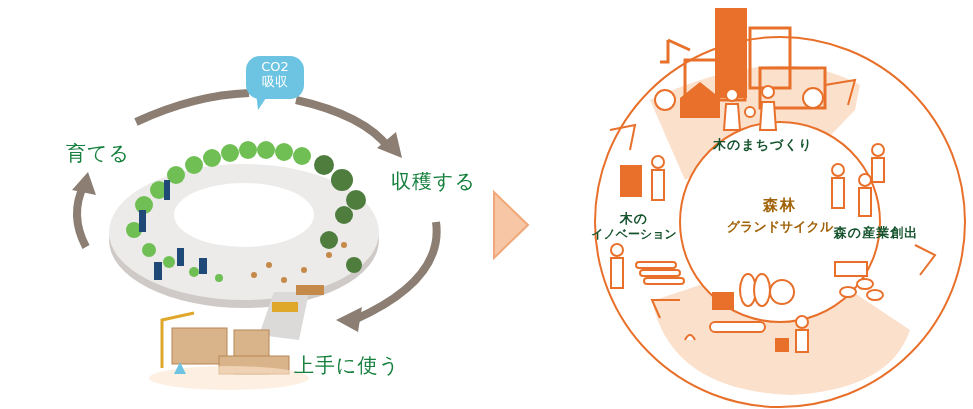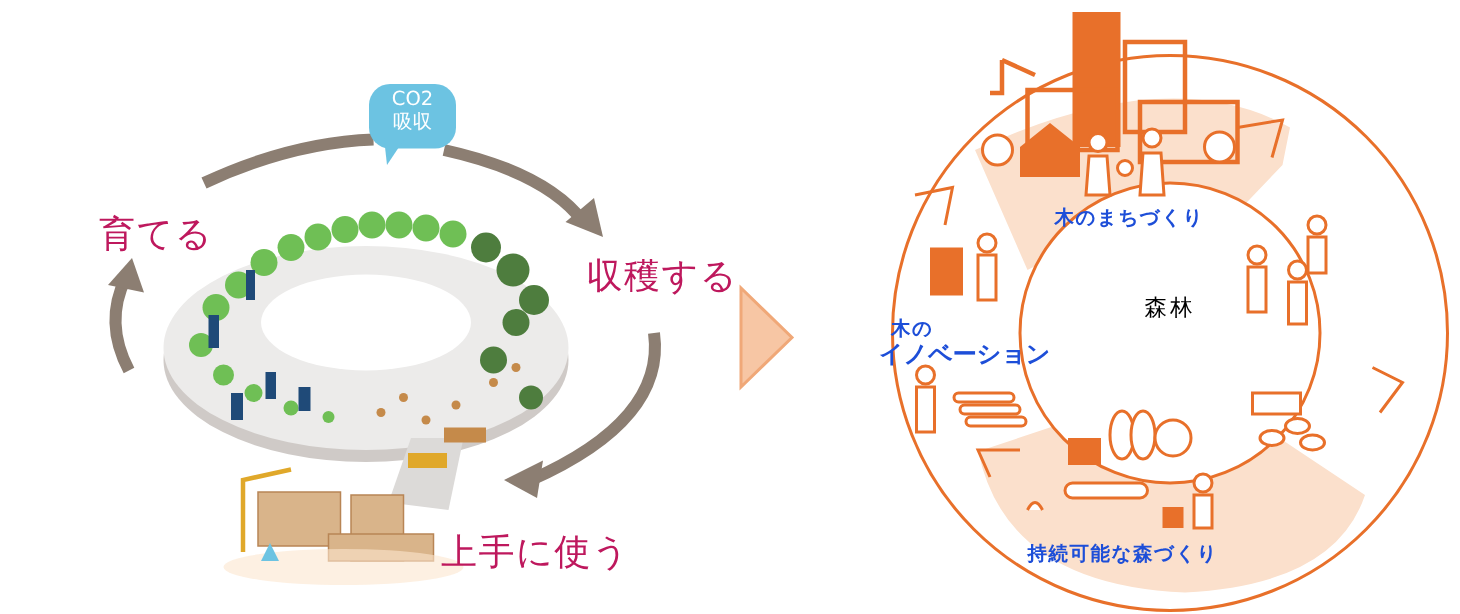--- a/index.html
+++ b/index.html
@@ -1,24 +1,24 @@
 <!DOCTYPE html>
 <html><head>
 <meta charset="utf-8">
 <style>
   html, body { margin:0; padding:0; background:#ffffff; }
   body { width:973px; height:409px; position:relative; overflow:hidden;
          font-family:"DejaVu Sans", sans-serif; }
   .abs { position:absolute; }
-  .left-label { position:absolute; color:#be185d; font-size:24px; letter-spacing:1px; white-space:nowrap; }
+  .left-label { position:absolute; color:#15803d; font-size:20px; letter-spacing:1px; white-space:nowrap; }
   .bubble { position:absolute; background:#6cc3e2; color:#ffffff; border-radius:14px;
             text-align:center; font-size:13px; line-height:15px; }
-  .orange-label { position:absolute; color:#1d4ed8; font-size:13px; font-weight:bold;
-                  white-space:nowrap; text-align:left; letter-spacing:1px; }
-  .center-title { position:absolute; color:#000000; font-weight:normal; text-align:center; white-space:nowrap; }
+  .orange-label { position:absolute; color:#14532d; font-size:13px; font-weight:bold;
+                  white-space:nowrap; text-align:center; letter-spacing:1px; }
+  .center-title { position:absolute; color:#a16207; font-weight:bold; text-align:center; white-space:nowrap; }
   svg { position:absolute; overflow:visible; }
 </style>
 </head>
 <body>
 
 <div class="abs" style="left:0;top:0;width:480px;height:396px;margin-left:44px;">
 
   <svg width="480" height="409" style="left:0;top:0;">
 
     <path d="M92,122 Q150,95 205,93" stroke="#8c7e72" stroke-width="8" fill="none"></path>
@@ -188,18 +188,19 @@
       <rect x="120" y="322" width="55" height="10" rx="5"></rect>
       <circle cx="212" cy="322" r="6"></circle>
         <rect x="206" y="330" width="12" height="22"></rect>
       <path d="M95,340 Q100,330 105,340"></path>
     </g>
     <rect x="122" y="292" width="22" height="18" fill="#e8702a"></rect>
     <rect x="185" y="338" width="14" height="14" fill="#e8702a"></rect>
   </svg>
 
   <div class="center-title" style="left:140px;top:196px;width:100px;font-size:15px;letter-spacing:2px;">森林</div>
+  <div class="center-title" style="left:120px;top:218px;width:140px;font-size:13px;">グランドサイクル</div>
 
   <div class="orange-label" style="left:113px;top:136px;width:120px;">木のまちづくり</div>
-  <div class="orange-label" style="left:95px;top:360px;width:150px;">持続可能な森づくり</div>
+  <div class="orange-label" style="left:236px;top:224px;width:100px;">森の産業創出</div>
   <div class="orange-label" style="left:4px;top:210px;width:80px;">木の</div>
-  <div class="orange-label" style="left:-4px;top:226px;width:96px;font-size:16px;letter-spacing:0;">イノベーション</div>
+  <div class="orange-label" style="left:-4px;top:226px;width:96px;font-size:12px;letter-spacing:0;">イノベーション</div>
 </div>
 
 </body></html>

